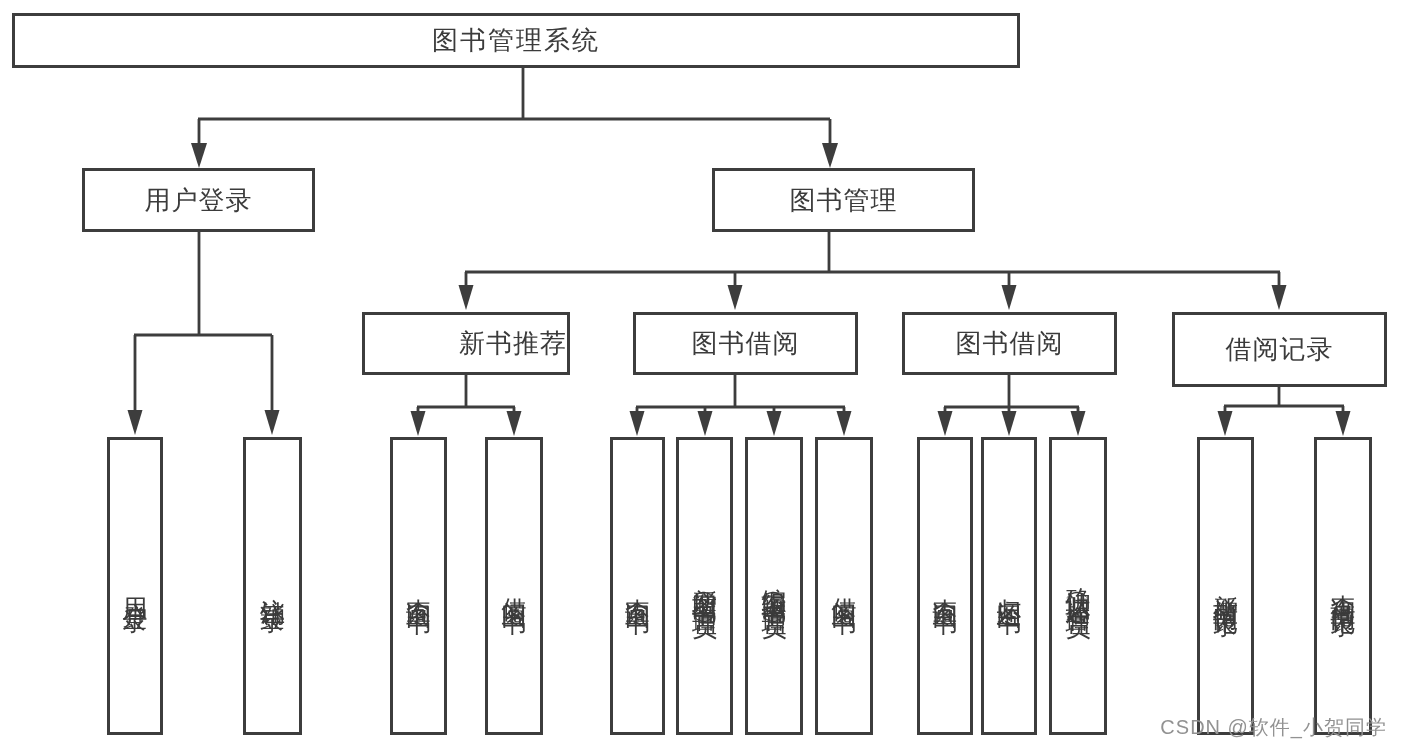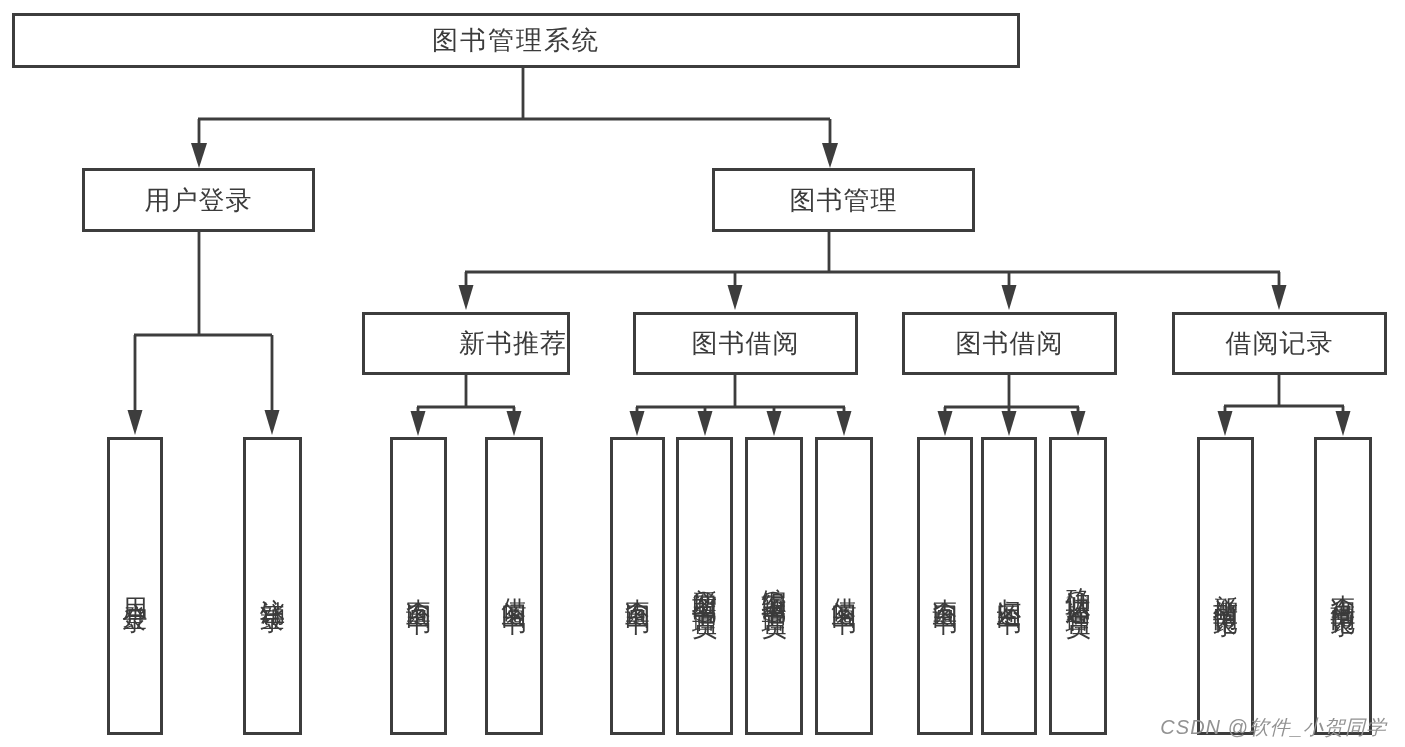--- a/index.html
+++ b/index.html
@@ -36,21 +36,20 @@
     line-height:1;
     white-space:nowrap;
   }
   .watermark{
     position:absolute;
     right:18px;bottom:6px;
     font-size:20px;
     letter-spacing:1px;
     color:var(--watermark);
     z-index:3;
-    font-style:italic;
   }
 </style>
 </head>
 <body>
 
 <div id="canvas">
 
   <svg id="wires" width="1405" height="747" viewBox="0 0 1405 747">
 
     <g>
@@ -114,21 +113,21 @@
 
   <div class="node hnode" style="left:362px;top:312px;width:208px;height:63px;justify-content:flex-end;">
     <span>新书推荐</span>
   </div>
   <div class="node hnode" style="left:633px;top:312px;width:225px;height:63px;">
     <span>图书借阅</span>
   </div>
   <div class="node hnode" style="left:902px;top:312px;width:215px;height:63px;">
     <span>图书借阅</span>
   </div>
-  <div class="node hnode" style="left:1172px;top:312px;width:215px;height:63px;">
+  <div class="node hnode" style="left:1172px;top:312px;width:215px;height:75px;">
     <span>借阅记录</span>
   </div>
 
   <div class="node vnode" style="left:107px;top:437px;width:56px;height:298px;">
     <span class="vlabel">用户登录</span>
   </div>
   <div class="node vnode" style="left:243px;top:437px;width:59px;height:298px;">
     <span class="vlabel">注销登录</span>
   </div>
 

